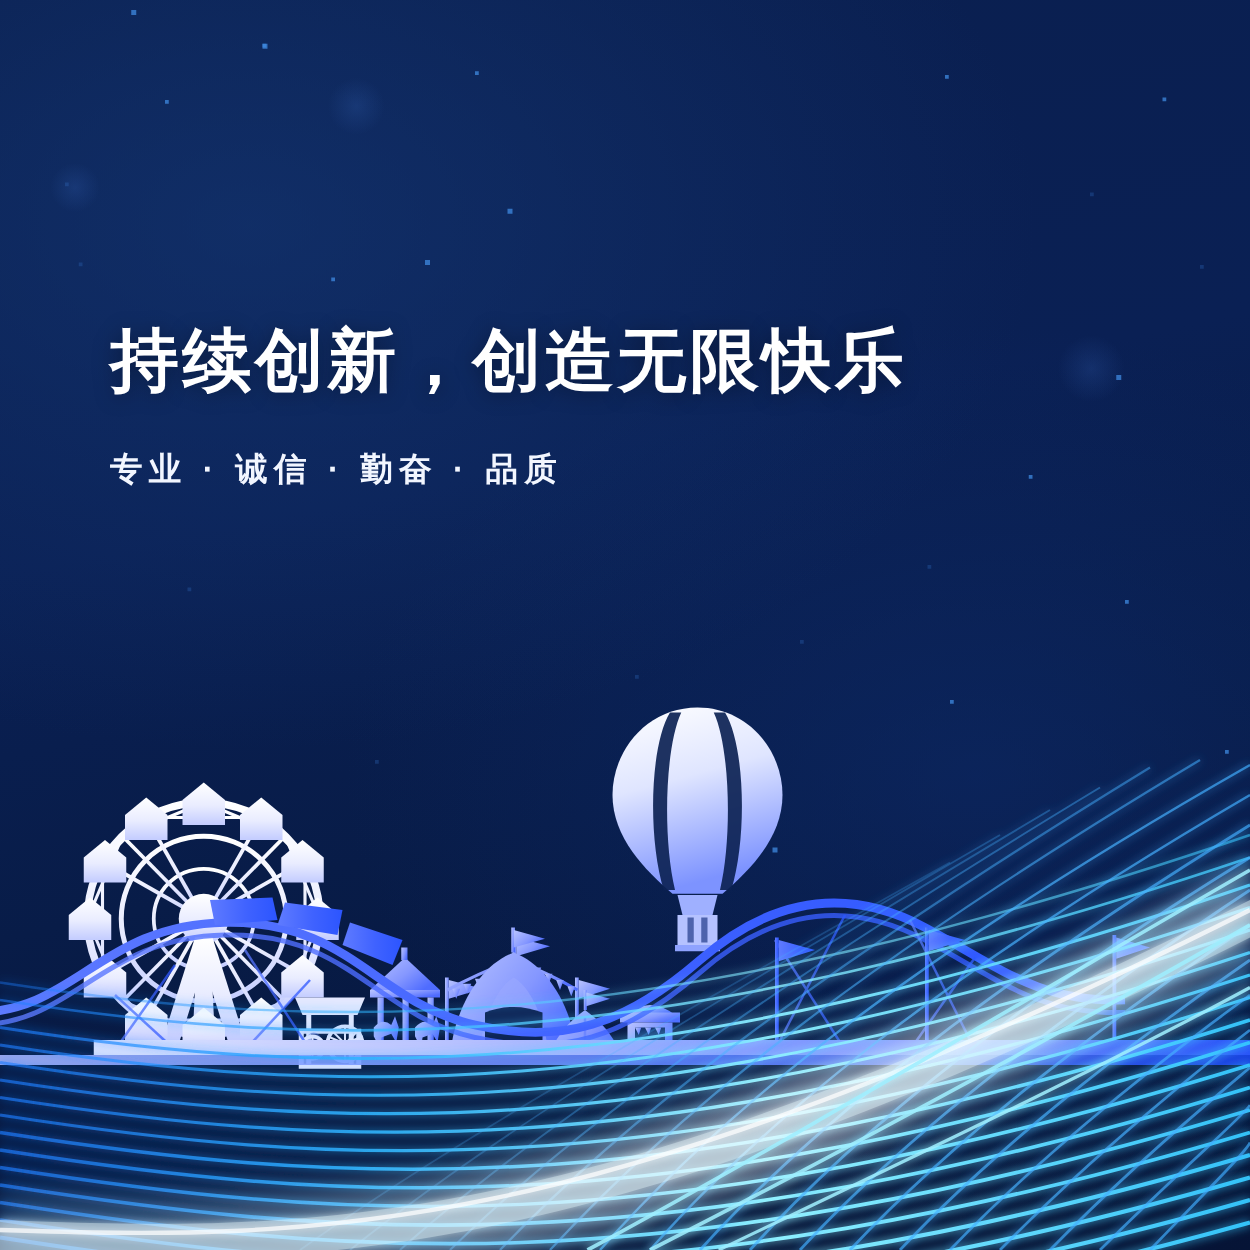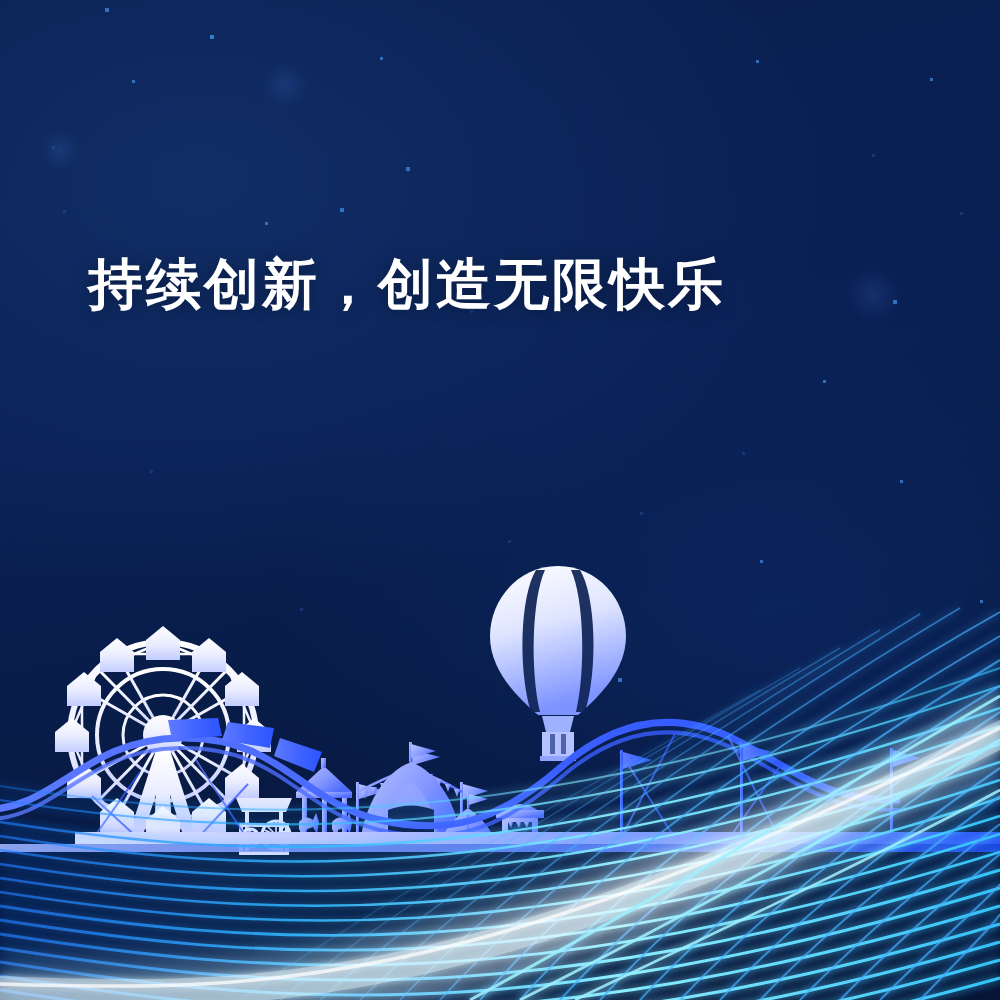--- a/index.html
+++ b/index.html
@@ -2,21 +2,21 @@
 <html><head>
 <meta charset="utf-8">
 <style>
   * { margin:0; padding:0; box-sizing:border-box; }
   html,body { width:1000px; height:1000px; overflow:hidden; background:#07173d; }
 
   .stage {
     position:relative;
     width:1000px; height:1000px;
     overflow:hidden;
-    font-family:Liberation Mono, monospace;
+    font-family:Liberation Sans, sans-serif;
     background:
       radial-gradient(ellipse 900px 600px at 20% 18%, rgba(22,58,120,0.55) 0%, rgba(10,32,80,0.0) 70%),
       radial-gradient(ellipse 700px 500px at 78% 62%, rgba(14,44,110,0.50) 0%, rgba(8,26,70,0.0) 72%),
       linear-gradient(168deg, #0a1f4f 0%, #0a2054 38%, #081c48 62%, #061436 100%);
   }
 
   
   .stars { position:absolute; inset:0; pointer-events:none; }
   .star { position:absolute; width:3px; height:3px; background:#3f8ae0; opacity:.75; }
   .star.dim { opacity:.32; background:#2f6bbf; }
@@ -85,20 +85,21 @@
     <span class="star dim" style="left:470px;  top:310px;"></span>
     <span class="star dim" style="left:150px;  top:470px;"></span>
     <span class="star" style="left:980px;  top:600px;"></span>
     <span class="haze" style="left:262px; top:62px;  width:46px; height:46px;"></span>
     <span class="haze" style="left:40px;  top:130px; width:40px; height:40px;"></span>
     <span class="haze" style="left:846px; top:268px; width:54px; height:54px;"></span>
   </div>
 
   <div class="copy">
     <div class="headline">持续创新，创造无限快乐</div>
+    <div class="subhead">专业 · 诚信 · 勤奋 · 品质</div>
   </div>
 
   <div class="skyline">
     <svg viewBox="0 0 1000 330" xmlns="http://www.w3.org/2000/svg">
       <defs>
         <linearGradient id="gWhite" x1="0" y1="0" x2="0" y2="1">
           <stop offset="0%" stop-color="#ffffff"></stop>
           <stop offset="55%" stop-color="#e9ecff"></stop>
           <stop offset="100%" stop-color="#c3ccff"></stop>
         </linearGradient>

